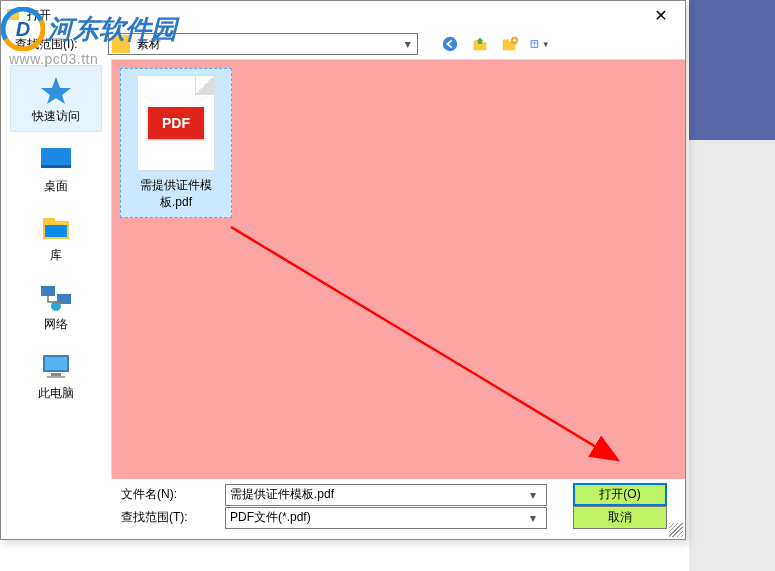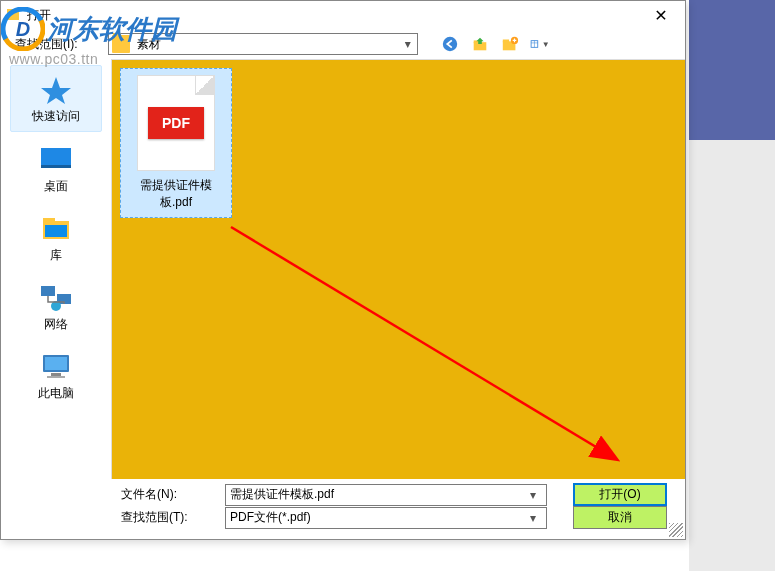--- a/index.html
+++ b/index.html
@@ -28,21 +28,21 @@
     .tico { width: 20px; height: 20px; display: flex; align-items: center; justify-content: center; cursor: pointer; }
     
     .main-area { display: flex; height: 420px; }
     
     .sidebar { width: 110px; display: flex; flex-direction: column; align-items: center; padding-top: 6px; gap: 4px; }
     .side-item { width: 92px; display: flex; flex-direction: column; align-items: center; padding: 8px 4px 6px; cursor: pointer; border-radius: 2px; }
     .side-item.active { background: #e5f3ff; border: 1px solid #cce8ff; }
     .side-item .sicon { width: 38px; height: 30px; margin-bottom: 4px; display: flex; align-items: center; justify-content: center; }
     .side-label { font-size: 12px; text-align: center; }
     
-    .file-area { flex: 1; border-left: 1px solid #ddd; border-top: 1px solid #ddd; padding: 8px; position: relative; background: #eab308; }
+    .file-area { flex: 1; border-left: 1px solid #ddd; border-top: 1px solid #ddd; padding: 8px; position: relative; background: #fca5a5; }
     .file-item { width: 112px; display: flex; flex-direction: column; align-items: center; padding: 6px 4px; border: 1px dashed #5aa8e8; background: #cce8ff; }
     .file-thumb { width: 78px; height: 96px; background: #fff; border: 1px solid #ddd; display: flex; align-items: center; justify-content: center; position: relative; }
     .file-thumb::before { content: ""; position: absolute; right: 0; top: 0; width: 18px; height: 18px; background: linear-gradient(135deg, #fff 50%, #ddd 50%); border-left: 1px solid #ddd; border-bottom: 1px solid #ddd; }
     .pdf-badge { width: 56px; height: 32px; background: #e2231a; color: #fff; font-weight: bold; font-size: 14px; display: flex; align-items: center; justify-content: center; box-shadow: 0 1px 2px rgba(0,0,0,0.3); }
     .file-name { font-size: 12px; text-align: center; margin-top: 6px; line-height: 1.4; }
     
     .bottom-rows { padding: 4px 18px 12px 120px; }
     .brow { display: flex; align-items: center; gap: 26px; }
     .blabel { width: 78px; white-space: nowrap; }
     .bcombo { flex: 1; height: 22px; border: 1px solid #7a7a7a; display: flex; align-items: center; padding: 0 4px; background: #fff; }

